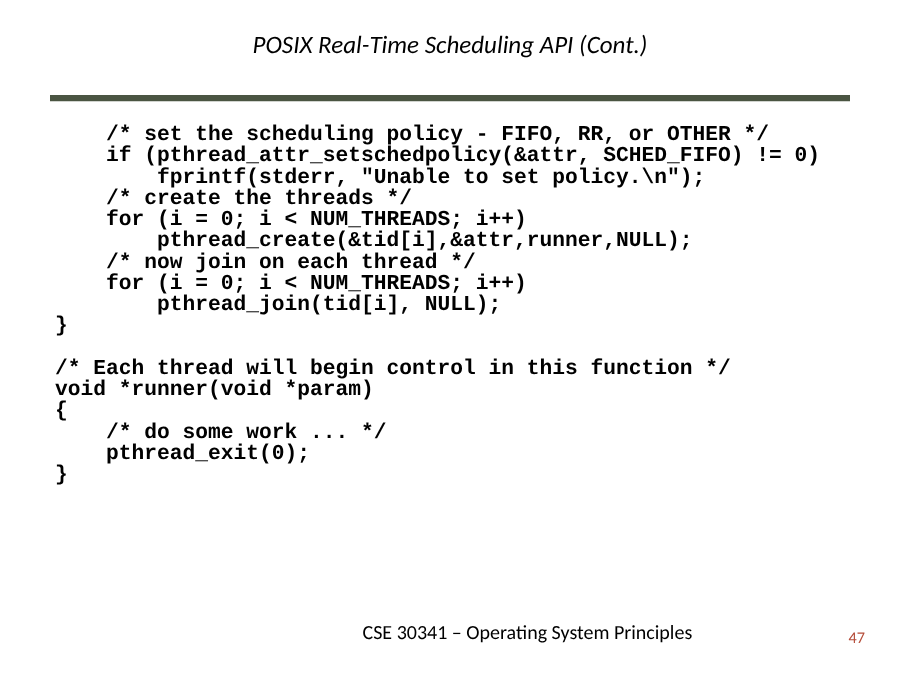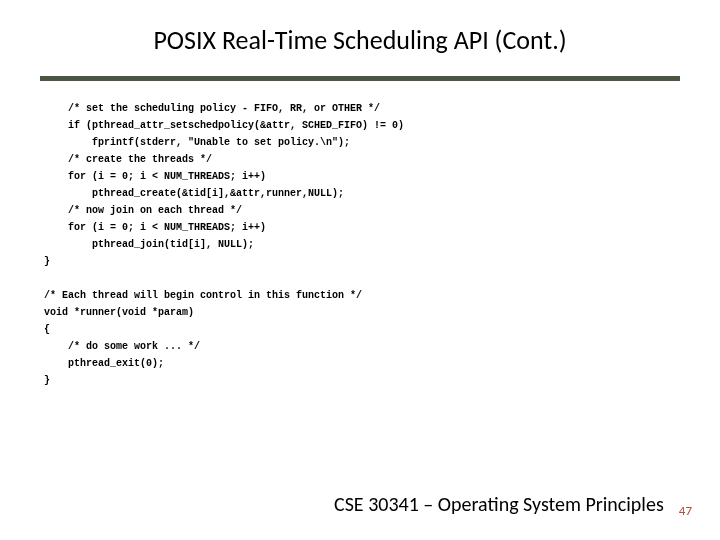--- a/index.html
+++ b/index.html
@@ -16,51 +16,51 @@
     width: 720px;
     height: 540px;
     box-sizing: border-box;
   }
   .title {
     position: absolute;
     top: 24px;
     left: 0;
     right: 0;
     text-align: center;
-    font-size: 26px;
+    font-size: 20px;
     color: #000;
     font-weight: 400;
+    font-style: italic;
   }
   .hr {
     position: absolute;
     top: 76px;
     left: 40px;
     right: 40px;
     height: 5px;
     background: #4a5542;
   }
   .code {
     position: absolute;
     top: 100px;
     left: 44px;
     right: 44px;
     font-family: "Courier New", monospace;
     font-weight: bold;
-    font-size: 10px;
+    font-size: 17px;
     line-height: 17px;
     color: #000;
     white-space: pre;
   }
   .footer {
     position: absolute;
     bottom: 24px;
     left: 290px;
-    font-size: 20px;
+    font-size: 16px;
     color: #000;
-    margin-left: 44px;
   }
   .pagenum {
     position: absolute;
     bottom: 22px;
     right: 28px;
     font-size: 13px;
     color: #b54d3a;
   }
 </style>
 </head>

